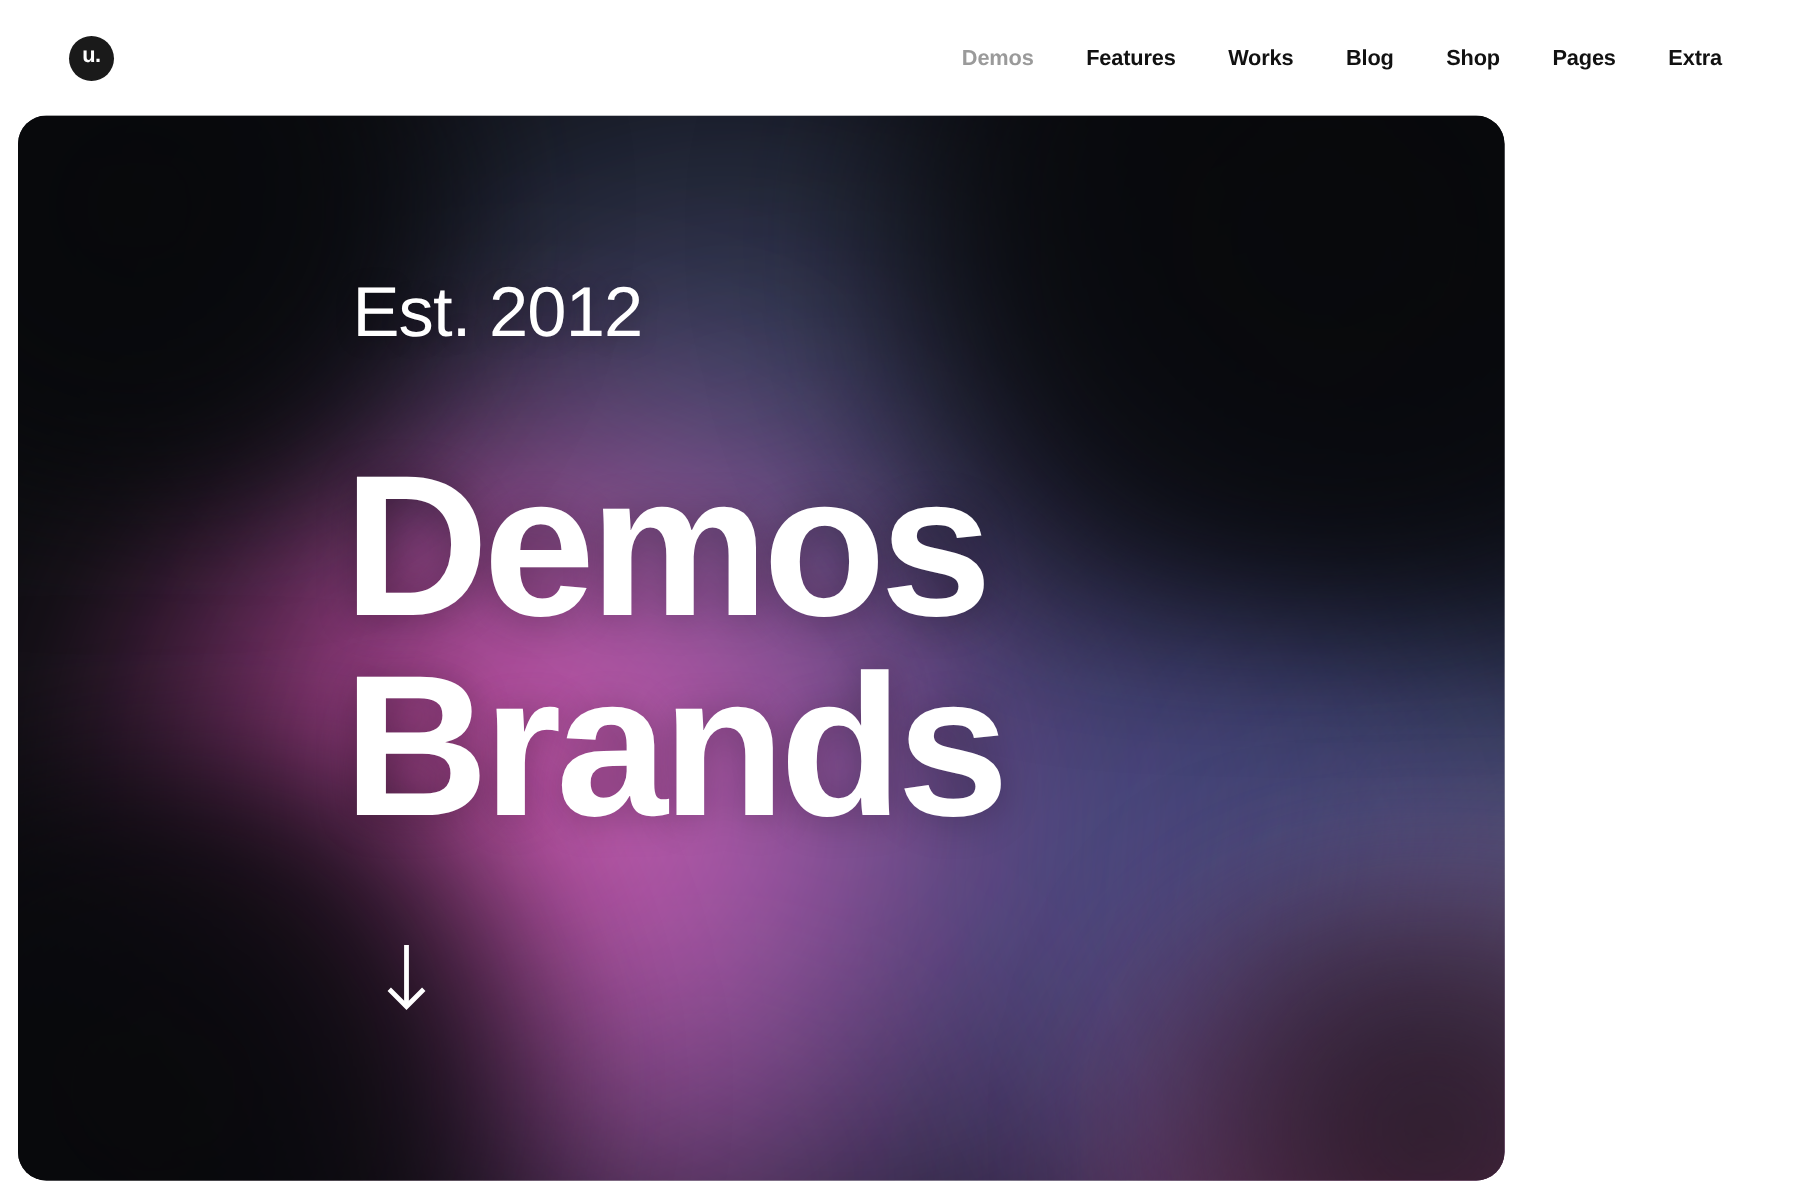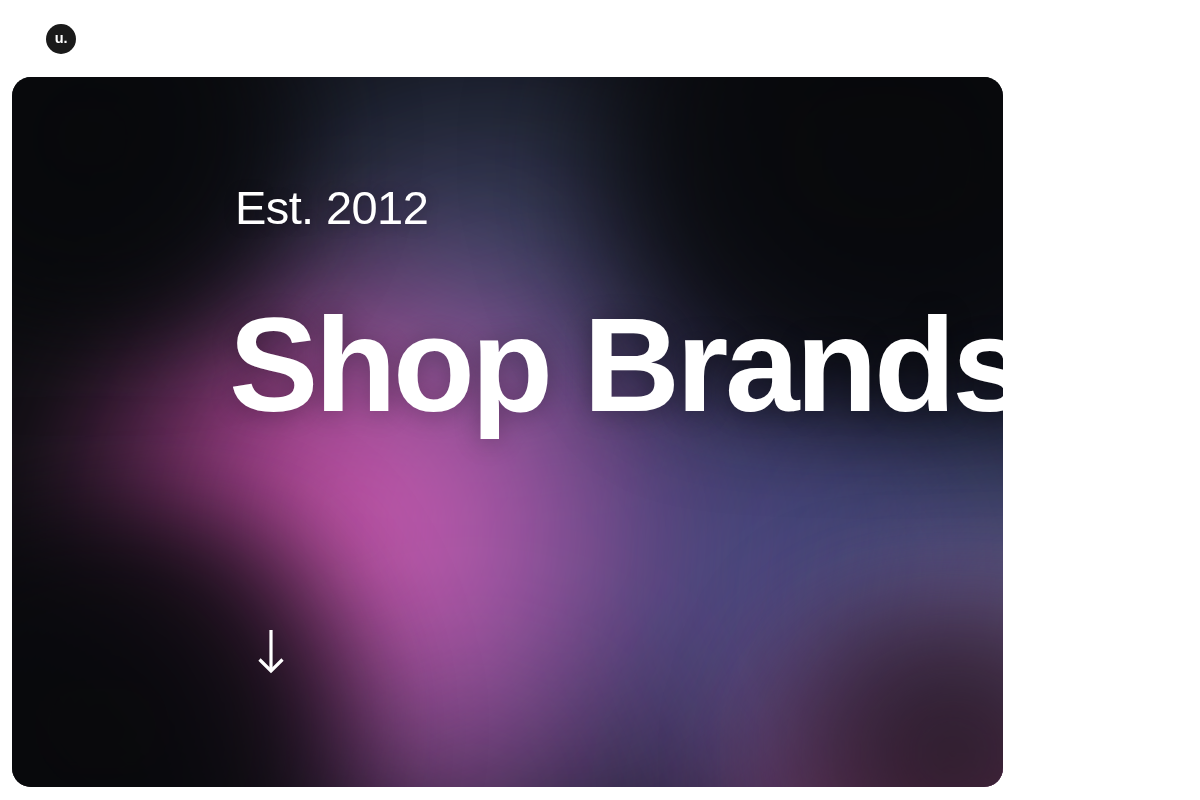--- a/index.html
+++ b/index.html
@@ -267,20 +267,29 @@
 <body>
 
 <div class="page">
 
   <header class="site-header">
 
     <div class="brand-logo">
       <span class="brand-logo-text">u.</span>
     </div>
 
+    <nav class="main-nav">
+      <a class="nav-item is-muted" href="#">Demos</a>
+      <a class="nav-item" href="#">Features</a>
+      <a class="nav-item" href="#">Works</a>
+      <a class="nav-item" href="#">Blog</a>
+      <a class="nav-item" href="#">Shop</a>
+      <a class="nav-item" href="#">Pages</a>
+      <a class="nav-item" href="#">Extra</a>
+    </nav>
 
   </header>
 
   <section class="hero-card">
 
     <div class="mesh">
       <div class="blob blob-slate-top"></div>
       <div class="blob blob-indigo"></div>
       <div class="blob blob-violet"></div>
       <div class="blob blob-magenta"></div>
@@ -292,21 +301,21 @@
       <div class="vignette-tr"></div>
       <div class="vignette-bl"></div>
       <div class="vignette-br"></div>
     </div>
 
     <div class="hero-content">
 
       <div class="hero-eyebrow">Est. 2012</div>
 
       <h1 class="hero-title">
-        <span class="hero-title-line">Shop Brands</span>
+        <span class="hero-title-line">Demos Brands</span>
       </h1>
 
       <div class="scroll-cue">
         <svg width="40" height="48" viewBox="0 0 40 48" fill="none" xmlns="http://www.w3.org/2000/svg" aria-hidden="true">
           <path d="M20 2 V42" stroke="#ffffff" stroke-width="3.2" stroke-linecap="butt"></path>
           <path d="M8.5 31.5 L20 43 L31.5 31.5" stroke="#ffffff" stroke-width="3.2" stroke-linecap="butt" stroke-linejoin="miter" fill="none"></path>
         </svg>
       </div>
 
     </div>

